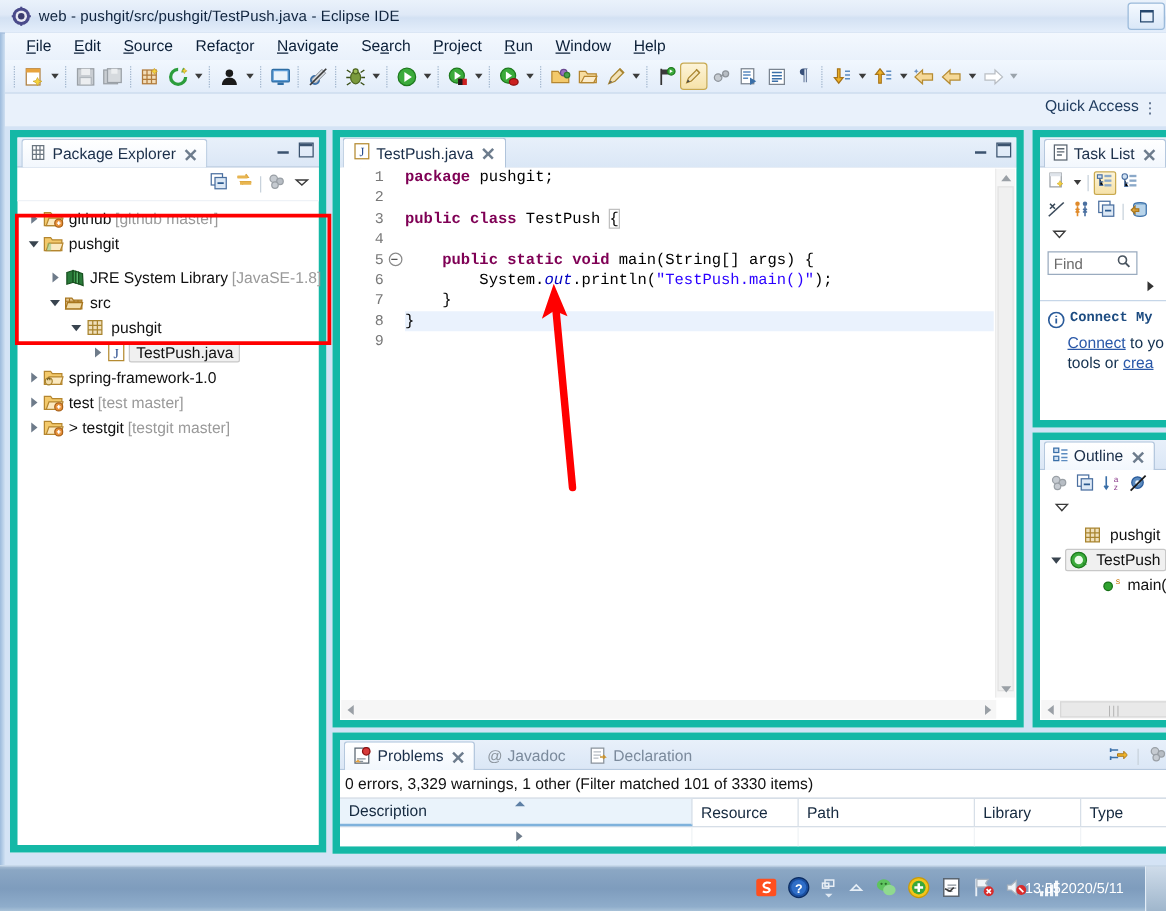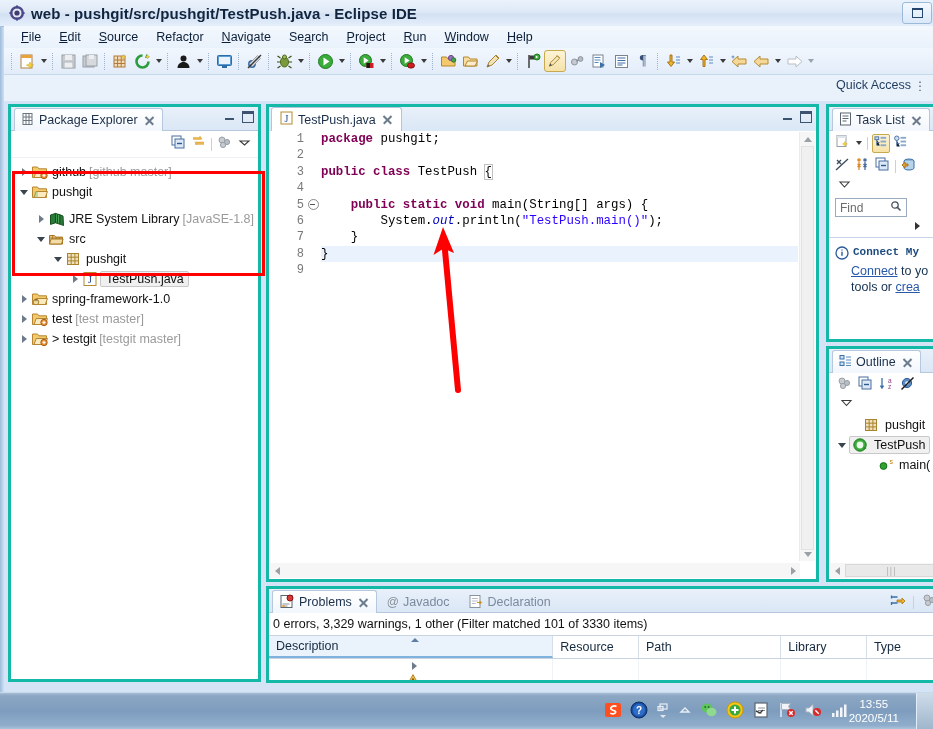--- a/index.html
+++ b/index.html
@@ -14,21 +14,21 @@
 
   
   .titlebar{
     position:absolute;left:0;top:0;width:933px;height:26px;
     background:linear-gradient(to bottom,#eaf2fb 0%,#dfe9f7 45%,#d3e1f3 55%,#e4eefb 100%);
     border-bottom:1px solid #a8c0dd;
     display:flex;align-items:center;
   }
   .win-frame-left{position:absolute;left:0;top:0;width:4px;height:729px;background:linear-gradient(to right,#9dbbdc,#cfe0f2);}
   .title-icon{width:16px;height:16px;margin-left:9px;margin-right:6px;position:relative;flex:none;}
-  .title-text{font-size:15px;color:#10243e;letter-spacing:.1px;font-weight:bold;}
+  .title-text{font-size:12px;color:#10243e;letter-spacing:.1px;}
   .win-btns{position:absolute;right:0;top:2px;display:flex;}
   .win-btn{
     width:28px;height:20px;margin-right:1px;
     background:linear-gradient(to bottom,#f4f9ff,#dae8f8);
     border:1px solid #9bbada;border-radius:3px;
     display:flex;align-items:center;justify-content:center;
   }
   .win-btn i{display:block;width:9px;height:7px;border:1px solid #25476e;border-top-width:2px;}
 
   
@@ -57,21 +57,21 @@
   .tb-arrow.dim::after{border-top-color:#9aa3ab;}
 
   
   .qarow{position:absolute;left:4px;top:75px;width:929px;height:26px;background:#e9f1fb;}
   .quick-access{
     position:absolute;right:22px;top:3px;font-size:12.5px;color:#1f3b5e;
   }
   .qa-dots{position:absolute;right:6px;top:4px;font-size:12px;color:#44597a;letter-spacing:1px;}
 
   
-  .panel{position:absolute;background:#fff;border:3px solid #14b8a6;box-sizing:border-box;}
+  .panel{position:absolute;background:#fff;border:6px solid #14b8a6;box-sizing:border-box;}
   .panel-tabbar{
     height:23px;background:linear-gradient(to bottom,#e8f0fa,#dbe7f6);
     border-bottom:1px solid #b5c8de;display:flex;align-items:flex-end;position:relative;
   }
   .vtab{
     display:flex;align-items:center;height:22px;padding:0 7px 0 6px;
     background:linear-gradient(to bottom,#ffffff,#f2f7fd);
     border:1px solid #b5c8de;border-bottom:none;
     border-radius:3px 3px 0 0;margin-left:3px;position:relative;top:1px;
   }
@@ -178,21 +178,21 @@
   .trow2{display:flex;height:22px;border-bottom:1px solid #eceff3;align-items:center;background:#fff;}
   .td{font-size:12.5px;color:#111;display:flex;align-items:center;padding-left:7px;box-sizing:border-box;border-right:1px solid #f0f3f6;height:22px;}
 
   
   .taskbar{
     position:absolute;left:0;bottom:0;width:933px;height:36px;
     background:linear-gradient(to bottom,#a8bdd4 0%,#8ba7c4 8%,#7e9cbd 50%,#8fadcb 90%,#a9c2d8 100%);
     border-top:1px solid #c8d9ea;
   }
   .clock{
-    position:absolute;right:34px;top:0;height:36px;display:flex;flex-direction:column;
+    position:absolute;right:34px;top:0;height:36px;display:flex;flex-direction:row;
     align-items:center;justify-content:center;color:#fff;font-size:11.5px;line-height:14px;
   }
   .showdesk{position:absolute;right:0;top:0;width:16px;height:36px;background:linear-gradient(to bottom,#cfdcea,#9fb6cc);border-left:1px solid #e3edf7;}
 
   
   .hl-box{
     position:absolute;border:3px solid #ff0000;box-sizing:border-box;pointer-events:none;
   }
   .arrow-svg{position:absolute;pointer-events:none;}
 </style>

